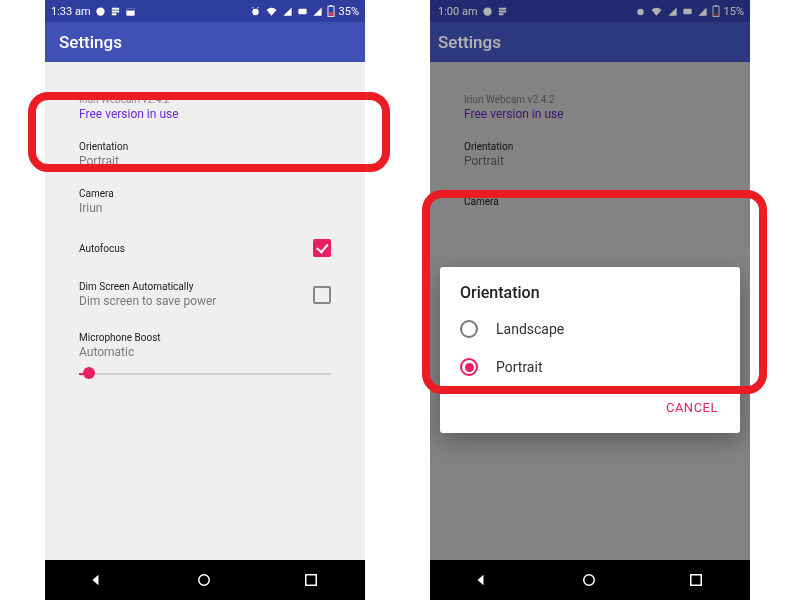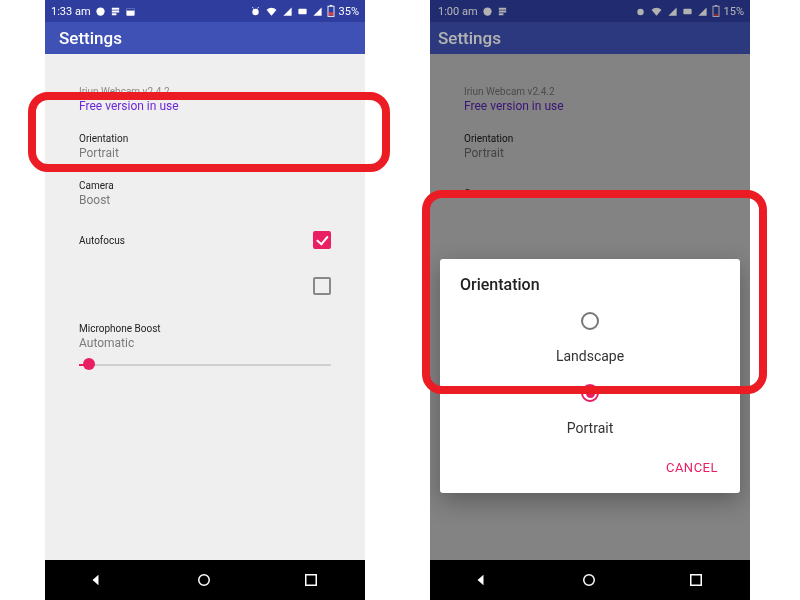--- a/index.html
+++ b/index.html
@@ -19,21 +19,21 @@
     height: 22px; background: #2f3e9e; color: #fff;
     display:flex; align-items:center; justify-content:space-between;
     padding: 0 6px; font-size: 11px;
   }
   .sb-left, .sb-right { display:flex; align-items:center; gap:4px; }
   .sb-icon { display:inline-flex; align-items:center; justify-content:center; }
   .sb-icon svg { display:block; }
 
   
   .appbar {
-    height: 32px; background: #3f51b5; color:#fff;
+    height: 40px; background: #3f51b5; color:#fff;
     display:flex; align-items:center; padding-left: 14px;
     font-size: 17px; font-weight: 500;
   }
 
   
   .scroll {
     flex:1; background:#efefef; padding: 0 0 0 0; position:relative;
   }
   .card {
     margin: 10px 14px 0 14px; background:#ffffff00; 
@@ -76,21 +76,21 @@
   .dim-overlay {
     position:absolute; inset:0; background:rgba(0,0,0,0.45);
   }
   .dialog {
     position:absolute; left:10px; right:10px; top:205px;
     background:#fff; border-radius:3px; box-shadow:0 8px 24px rgba(0,0,0,0.3);
     padding: 16px 0 8px 0;
   }
   .dialog-title { font-size:16px; font-weight:500; padding:0 20px 8px 20px; color:#222; }
   .opt {
-    display:flex; align-items:center; gap:18px; padding:10px 20px; font-size:14px; color:#333;flex-direction:column;
+    display:flex; align-items:center; gap:18px; padding:10px 20px; font-size:14px; color:#333;
   }
   .radio {
     width:18px; height:18px; border-radius:50%; border:2px solid #777; display:inline-flex;
     align-items:center; justify-content:center; flex-shrink:0;
   }
   .radio.checked { border-color:#e91e63; }
   .radio.checked::after { content:""; width:9px; height:9px; border-radius:50%; background:#e91e63; }
   .dialog-actions { display:flex; justify-content:flex-end; padding: 6px 12px 2px 0; }
   .dialog-actions .btn { color:#e91e63; font-weight:400; font-size:13px; padding:8px 10px; letter-spacing:0.5px; }
 
@@ -178,31 +178,33 @@
       </div>
       <div class="row">
         <div class="txts">
           <span class="title">Orientation</span>
           <span class="sub">Portrait</span>
         </div>
       </div>
       <div class="row">
         <div class="txts">
           <span class="title">Camera</span>
-          <span class="sub">Boost</span>
+          <span class="sub">Iriun</span>
         </div>
       </div>
       <div class="row">
         <div class="txts">
           <span class="title">Autofocus</span>
         </div>
         <span class="checkbox checked"></span>
       </div>
       <div class="row">
         <div class="txts">
+          <span class="title">Dim Screen Automatically</span>
+          <span class="sub">Dim screen to save power</span>
         </div>
         <span class="checkbox"></span>
       </div>
       <div class="row" style="padding-bottom:2px;">
         <div class="txts">
           <span class="title">Microphone Boost</span>
           <span class="sub">Automatic</span>
         </div>
       </div>
       <div class="slider">

